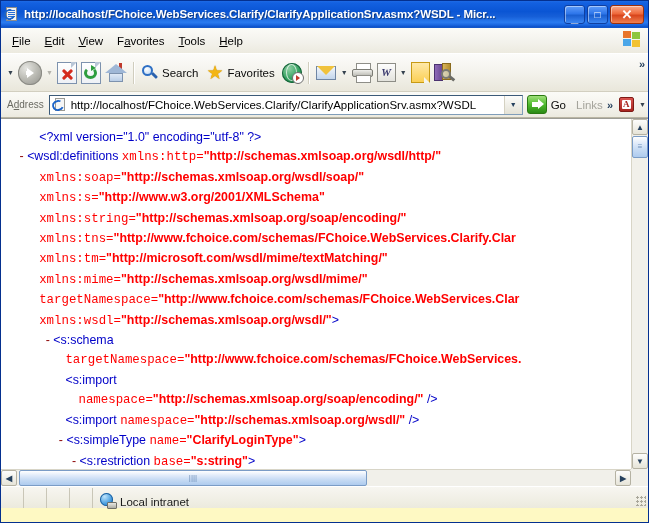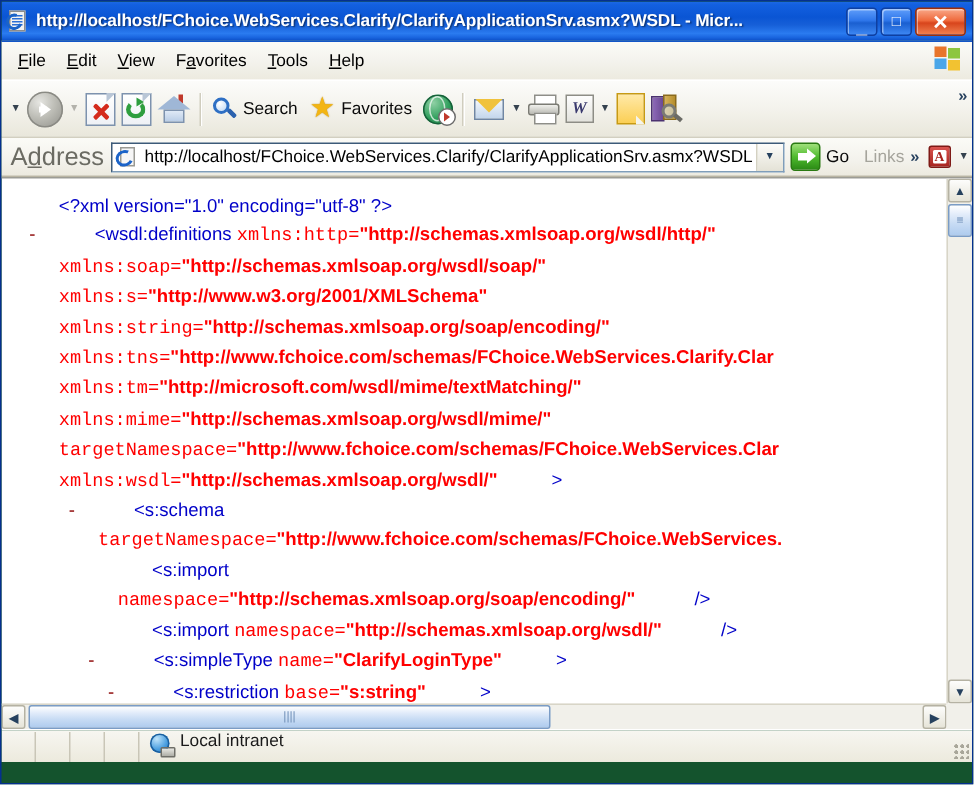--- a/index.html
+++ b/index.html
@@ -12,21 +12,21 @@
     font-size: 11px;
     -webkit-font-smoothing: none;
   }
 
   
   #ie-window {
     position: relative;
     width: 649px;
     height: 523px;
     box-sizing: border-box;
-    background: #14532d;
+    background: #fef9c3;
     border: 1px solid #04308f;
     overflow: hidden;
   }
 
   
   #title-bar {
     position: relative;
     height: 26px;
     box-sizing: border-box;
     background: linear-gradient(to bottom,
@@ -409,21 +409,21 @@
   
   #address-bar {
     height: 25px;
     display: flex;
     align-items: center;
     background: linear-gradient(to bottom, #fbfbf7 0%, #f3f2ec 60%, #eceadf 100%);
     border-bottom: 1px solid #b9b5a3;
     padding-left: 4px;
   }
   #address-label {
-    font-size: 17px; color: #6b6b63;
+    font-size: 10px; color: #6b6b63;
     padding: 0 5px 0 2px; white-space: nowrap;
   }
   #address-field {
     flex: 1 1 auto;
     height: 20px;
     display: flex; align-items: center;
     background: #ffffff;
     border: 1px solid #7f9db9;
     border-top-color: #3c5a78;
     border-left-color: #3c5a78;
@@ -525,21 +525,21 @@
     line-height: 19.4px;
     white-space: pre;
     color: #0000c8;
   }
   .minus {
     color: #8b0000;
     font-weight: normal;
   }
   .attr   { color: #ff0000; font-family: Liberation Mono, monospace; }
   .val    { color: #ff0000; font-weight: bold; }
-  .punct  { color: #0000c8; margin-left: 36px; }
+  .punct  { color: #0000c8; }
   .decl   { color: #0000c8; }
   #vscroll {
     position: absolute; right: 0; top: 0; bottom: 17px;
     width: 17px;
     background: #f1f0ea;
     border-left: 1px solid #d8d5c7;
     box-sizing: border-box;
   }
   #hscroll {
     position: absolute; left: 0; right: 17px; bottom: 0;
@@ -602,21 +602,21 @@
     border: 2px solid #1b63c8; border-right-color: transparent;
     box-sizing: border-box; transform: rotate(-20deg);
   }
   #status-text { font-size: 11.5px; color: #1a1a1a; }
   .status-cell {
     flex: 0 0 22px; height: 20px;
     border-right: 1px solid #c9c6b7;
   }
   #status-zone {
     flex: 1 1 auto; height: 20px;
-    display: flex; align-items: flex-start;
+    display: flex; align-items: flex-end;
     padding-left: 6px;
   }
   #zone-icon { width: 17px; height: 16px; position: relative; margin-right: 4px; flex: 0 0 17px; }
   #zone-icon .gl {
     position: absolute; left: 1px; top: 1px;
     width: 13px; height: 13px; border-radius: 50%;
     background: radial-gradient(circle at 35% 28%, #bfe4fb 0%, #4a9fe0 55%, #1f6bb0 100%);
     box-shadow: inset 0 0 0 1px #1b5f9e;
   }
   #zone-icon .nb {

